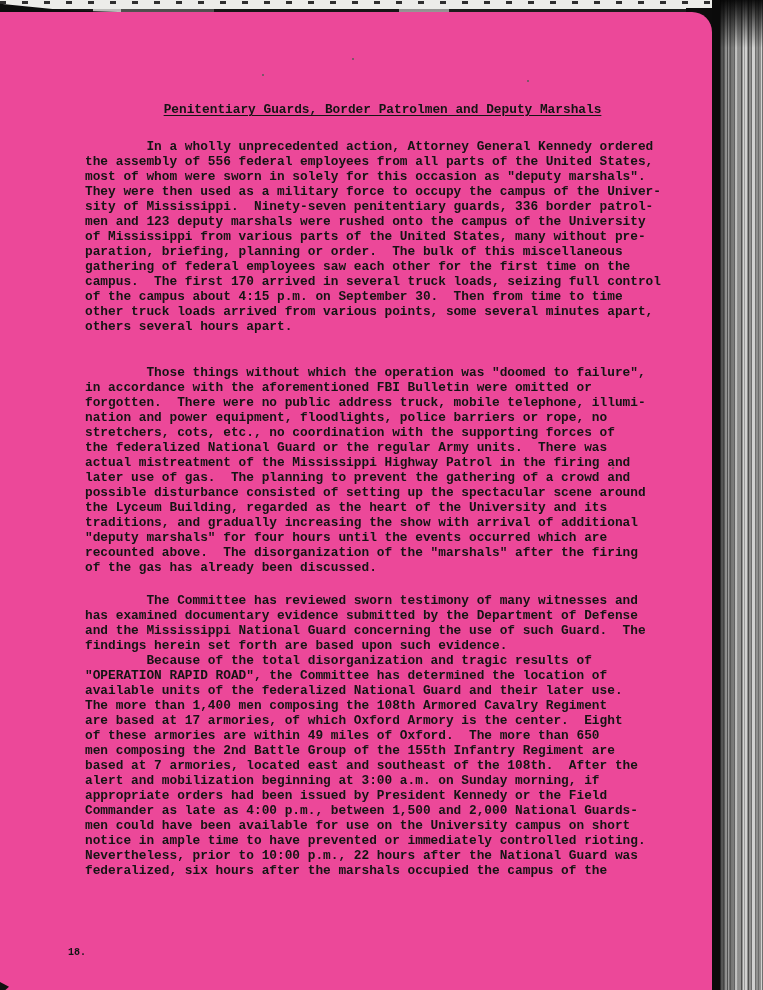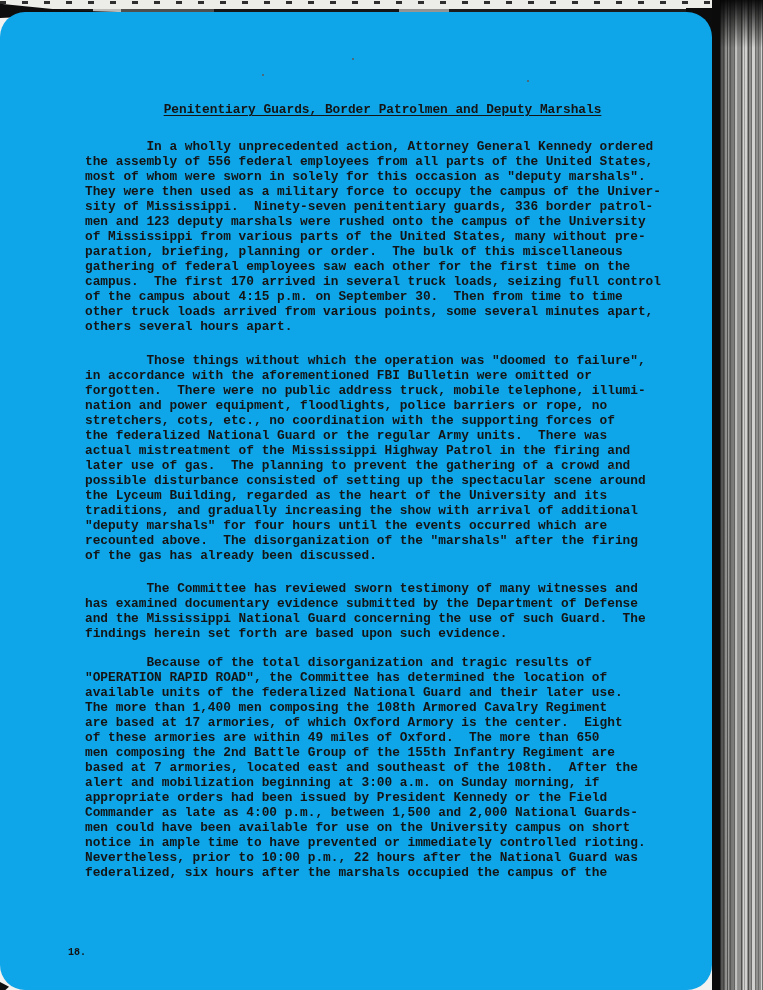--- a/index.html
+++ b/index.html
@@ -37,21 +37,21 @@
     clip-path:polygon(0 5%, 55% 48%, 100% 60%, 100% 80%, 55% 80%, 0 100%);
   }
 
   
   .corner-black {
     position:absolute; left:686px; top:8px; width:28px; height:40px; background:#0c0c0c;
   }
 
   .page {
     position:absolute; left:0; top:12px; width:712px; height:978px;
-    background:#0ea5e9; border-top-right-radius:20px;border-radius:25px;
+    background:#ec4899; border-top-right-radius:20px;
   }
 
   
   .binding {
     position:absolute; left:712px; top:0; width:51px; height:990px;
     box-sizing:border-box; border-left:8px solid #0b0b0b;
     background:
       repeating-linear-gradient(90deg, rgba(15,15,15,.50) 0 1px, rgba(0,0,0,0) 1px 3px,
         rgba(15,15,15,.28) 3px 4px, rgba(0,0,0,0) 4px 7px),
       repeating-linear-gradient(90deg, rgba(0,0,0,.20) 0 5px, rgba(255,255,255,.38) 5px 9px),
@@ -71,23 +71,23 @@
     color:#141414; font-weight:bold; font-size:12.8px; line-height:15px;
     letter-spacing:0;
   }
   .heading {
     text-align:center; white-space:pre;
     text-decoration:underline; text-underline-offset:2px;
   }
   .h1 { margin-bottom:22px; }
   .h2 { margin-bottom:17px; }
   .para { white-space:pre; }
-  .p1 { margin-bottom:19px; }
+  .p1 { margin-bottom:31px; }
   .p2 { margin-bottom:18px; }
-  .p3 { margin-bottom:14px; }
+  .p3 { margin-bottom:0; }
 
   .page-number {
     position:absolute; left:68px; top:935px;
     color:#141414; font-weight:bold; font-size:10px;
   }
 
   .speck { position:absolute; background:#5a5a5a; border-radius:50%; }
   .speck.s1 { left:352px; top:46px;  width:2px; height:2px; }
   .speck.s2 { left:527px; top:68px;  width:2px; height:2px; }
   .speck.s3 { left:612px; top:455px; width:2px; height:2px; }

